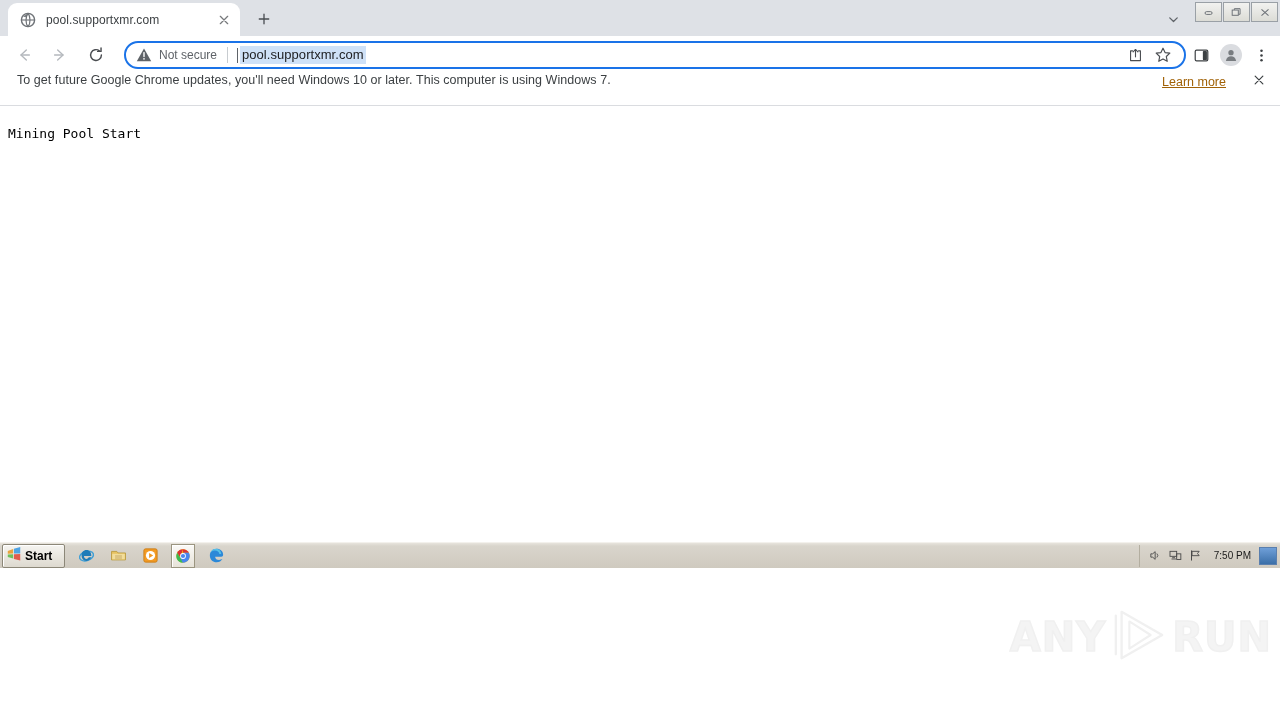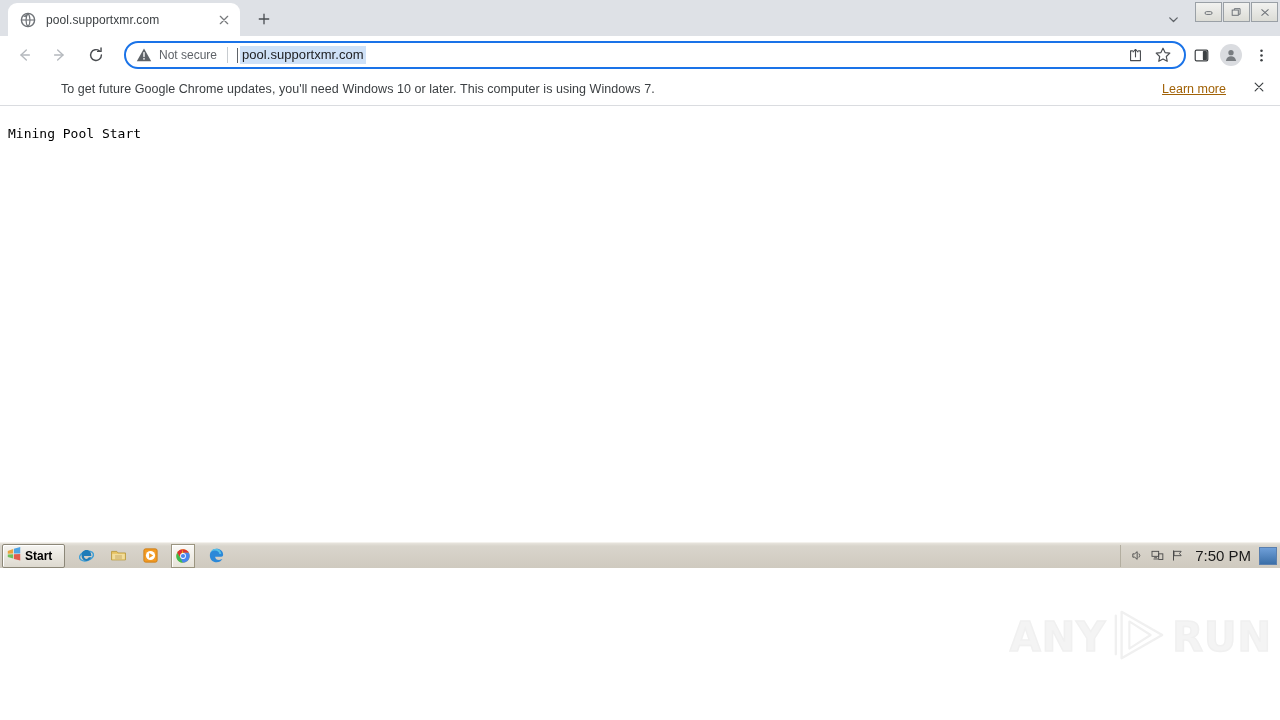--- a/index.html
+++ b/index.html
@@ -154,23 +154,22 @@
     background: #dadce0;
     display: flex; align-items: center; justify-content: center;
   }
 
   
   .infobar {
     position: absolute; top: 73px; left: 0;
     width: 1280px; height: 33px;
     background: #ffffff;
     border-bottom: 1px solid #dadce0;
-    display: flex; align-items: center;
+    display: flex; align-items: flex-start;
     box-sizing: border-box;
-    padding-left: 44px;
   }
   .infobar-text {
     font-size: 12.5px;
     color: #3c4043;
     margin-left: 17px;
     white-space: nowrap;
     letter-spacing: .05px;
   }
   .infobar-right {
     margin-left: auto;
@@ -264,21 +263,21 @@
     height: 22px;
     border-left: 1px solid #b3aea0;
     padding-left: 6px;
     margin-right: 0;
   }
   .tray-icon {
     width: 20px; height: 20px;
     display: flex; align-items: center; justify-content: center;
   }
   .clock {
-    font-size: 15px;
+    font-size: 10px;
     color: #1a1a1a;
     margin: 0 8px 0 8px;
     white-space: nowrap;
   }
   .showdesktop {
     width: 16px; height: 16px;
     margin-right: 3px;
     background: linear-gradient(#6f9fd8, #3b6fa8);
     border: 1px solid #5a7fae;
   }

